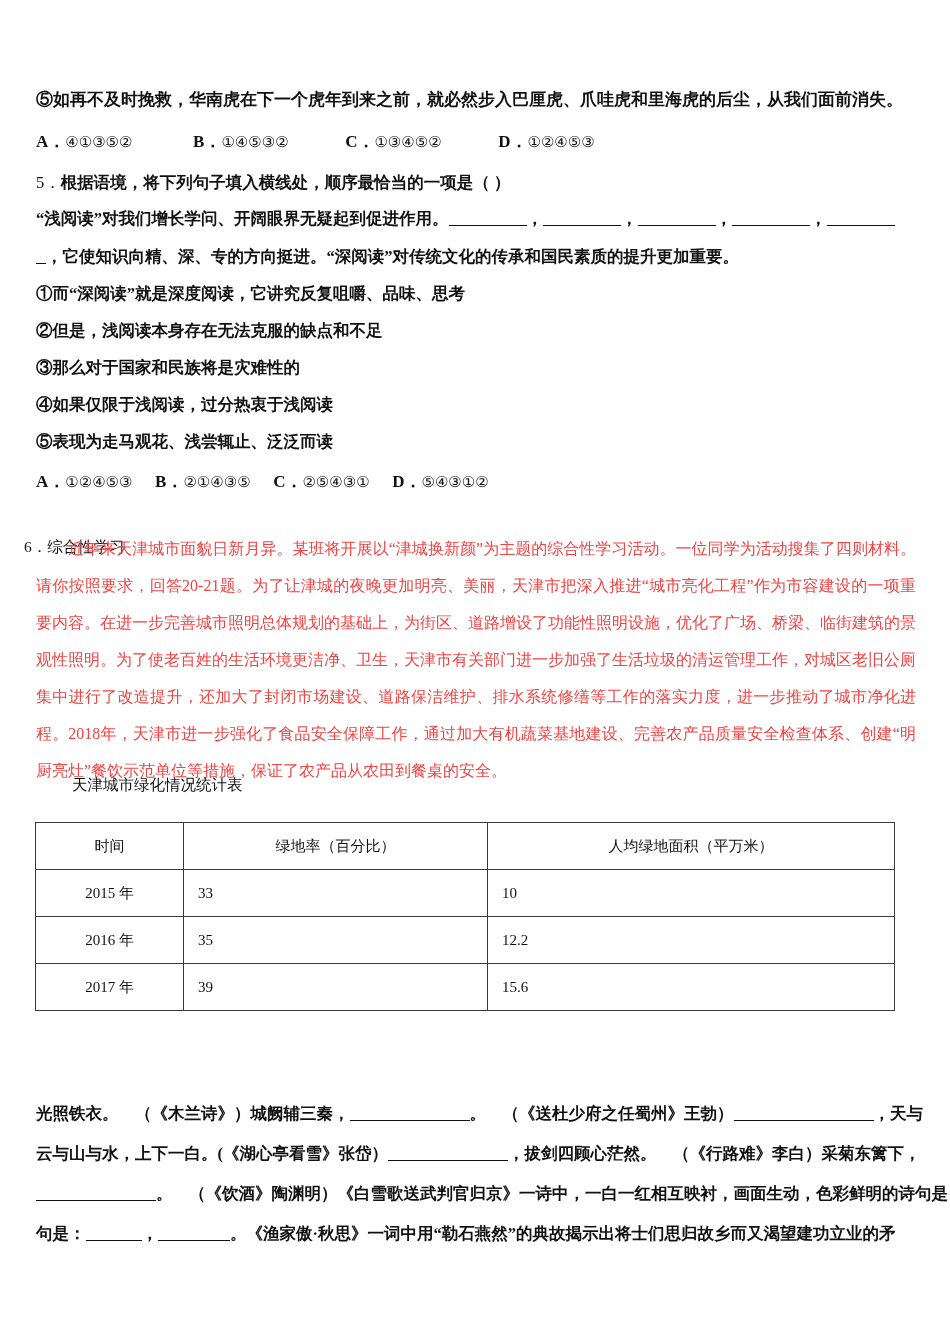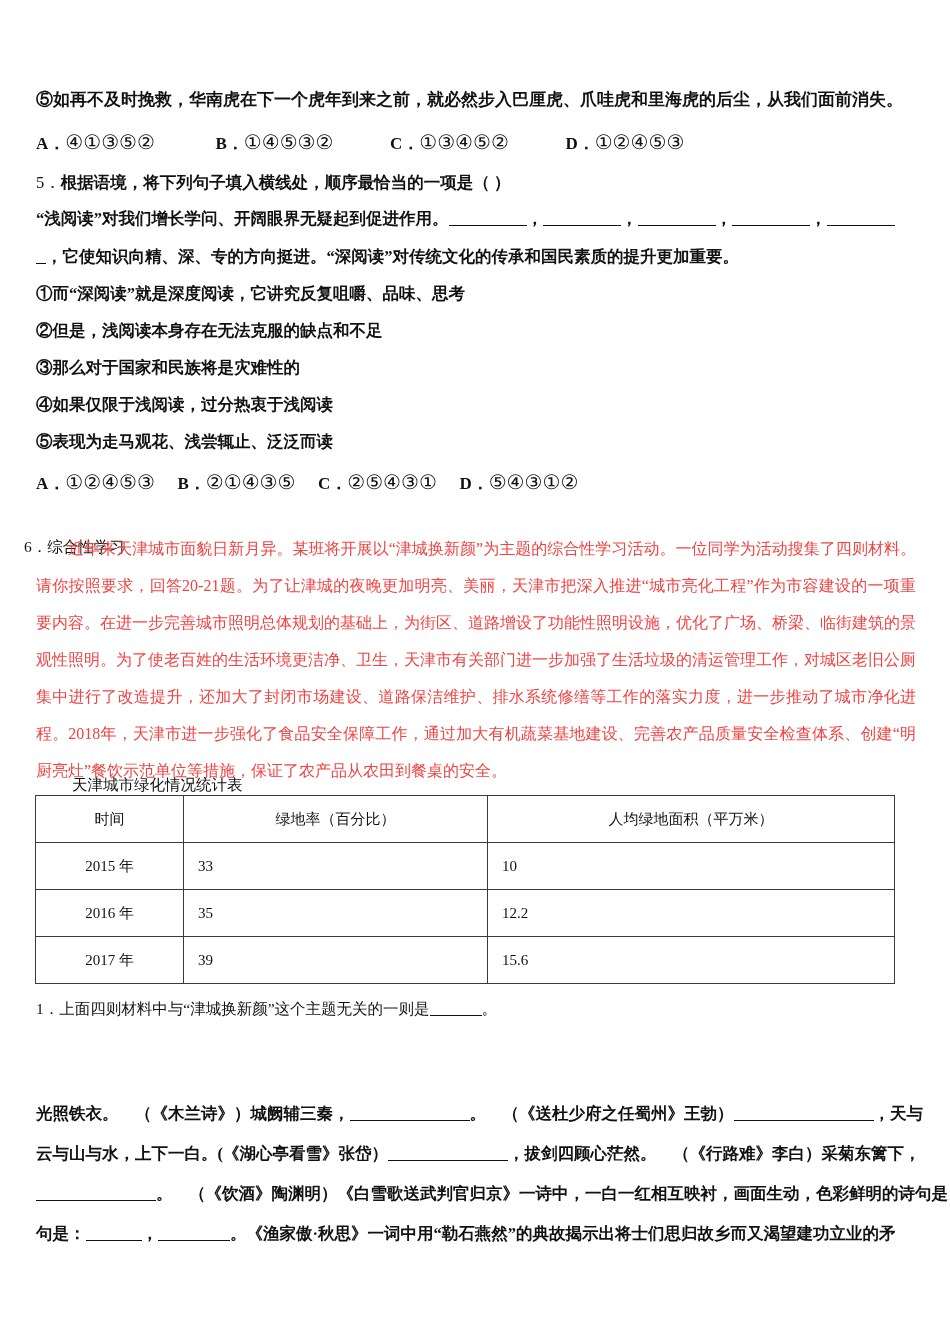--- a/index.html
+++ b/index.html
@@ -44,21 +44,21 @@
 
   .opt-row {
     letter-spacing: 0px;
   }
   .opt-label {
     font-weight: 700;
     font-family: "Liberation Serif", "DejaVu Serif", serif;
   }
   .circ {
     font-family: Liberation Serif, serif;
-    font-size: 20px;
+    font-size: 15px;
     margin-top: 8px;
   }
 
   
   .ul {
     display: inline-block;
     border-bottom: 1.3px solid #111;
     height: 1em;
     vertical-align: -2px;
   }
@@ -146,21 +146,21 @@
   <div class="line s15" style="left:24px; top:509px;margin-top:28px;">
     <span>6．</span><span>综合性学习</span>
   </div>
 
   <div class="para" style="left:36px; top:530px; width:880px;">
     <span class="indent"></span><span>近年来天津城市面貌日新月异。某班将开展以“津城换新颜”为主题的综合性学习活动。一位同学为活动搜集了四则材料。请你按照要求，回答20-21题。为了让津城的夜晚更加明亮、美丽，天津市把深入推进“城市亮化工程”作为市容建设的一项重要内容。在进一步完善城市照明总体规划的基础上，为街区、道路增设了功能性照明设施，优化了广场、桥梁、临街建筑的景观性照明。为了使老百姓的生活环境更洁净、卫生，天津市有关部门进一步加强了生活垃圾的清运管理工作，对城区老旧公厕集中进行了改造提升，还加大了封闭市场建设、道路保洁维护、排水系统修缮等工作的落实力度，进一步推动了城市净化进程。2018年，天津市进一步强化了食品安全保障工作，通过加大有机蔬菜基地建设、完善农产品质量安全检查体系、创建“明厨亮灶”餐饮示范单位等措施，保证了农产品从农田到餐桌的安全。</span>
   </div>
 
   <div class="line s15" style="left:72px; top:775px;text-align:right;">天津城市绿化情况统计表</div>
 
-  <table class="greentbl" style="left:35px; top:795px; width:859px;">
+  <table class="greentbl" style="left:35px; top:822px; width:859px;">
     <colgroup>
         <col class="c1">
         <col class="c2">
         <col class="c3">
       </colgroup>
     <tbody>
       <tr>
         <td class="c-center">时间</td>
         <td class="c-center">绿地率（百分比）</td>
         <td class="c-center">人均绿地面积（平万米）</td>
@@ -176,23 +176,20 @@
         <td>12.2</td>
       </tr>
       <tr>
         <td class="c-center">2017 年</td>
         <td>39</td>
         <td>15.6</td>
       </tr>
     </tbody>
   </table>
 
-  <div class="line s15" style="left:36px; top:999px;">
-    <span>1．</span><span>上面四则材料中与“津城换新颜”这个主题无关的一则是</span><span class="ul" style="width:52px"></span><span>。</span>
-  </div>
 
 
 
   <div class="line s16" style="left:36px; top:1103px;">
     <span class="t-bold">光照铁衣。　（《木兰诗》）城阙辅三秦，</span><span class="ul" style="width:120px"></span><span class="t-bold">。　（《送杜少府之任蜀州》王勃）</span><span class="ul" style="width:140px"></span><span class="t-bold">，天与</span>
   </div>
 
   <div class="line s16" style="left:36px; top:1143px;">
     <span class="t-bold">云与山与水，上下一白。(《湖心亭看雪》张岱）</span><span class="ul" style="width:120px"></span><span class="t-bold">，拔剑四顾心茫然。　（《行路难》李白）采菊东篱下，</span>
   </div>

